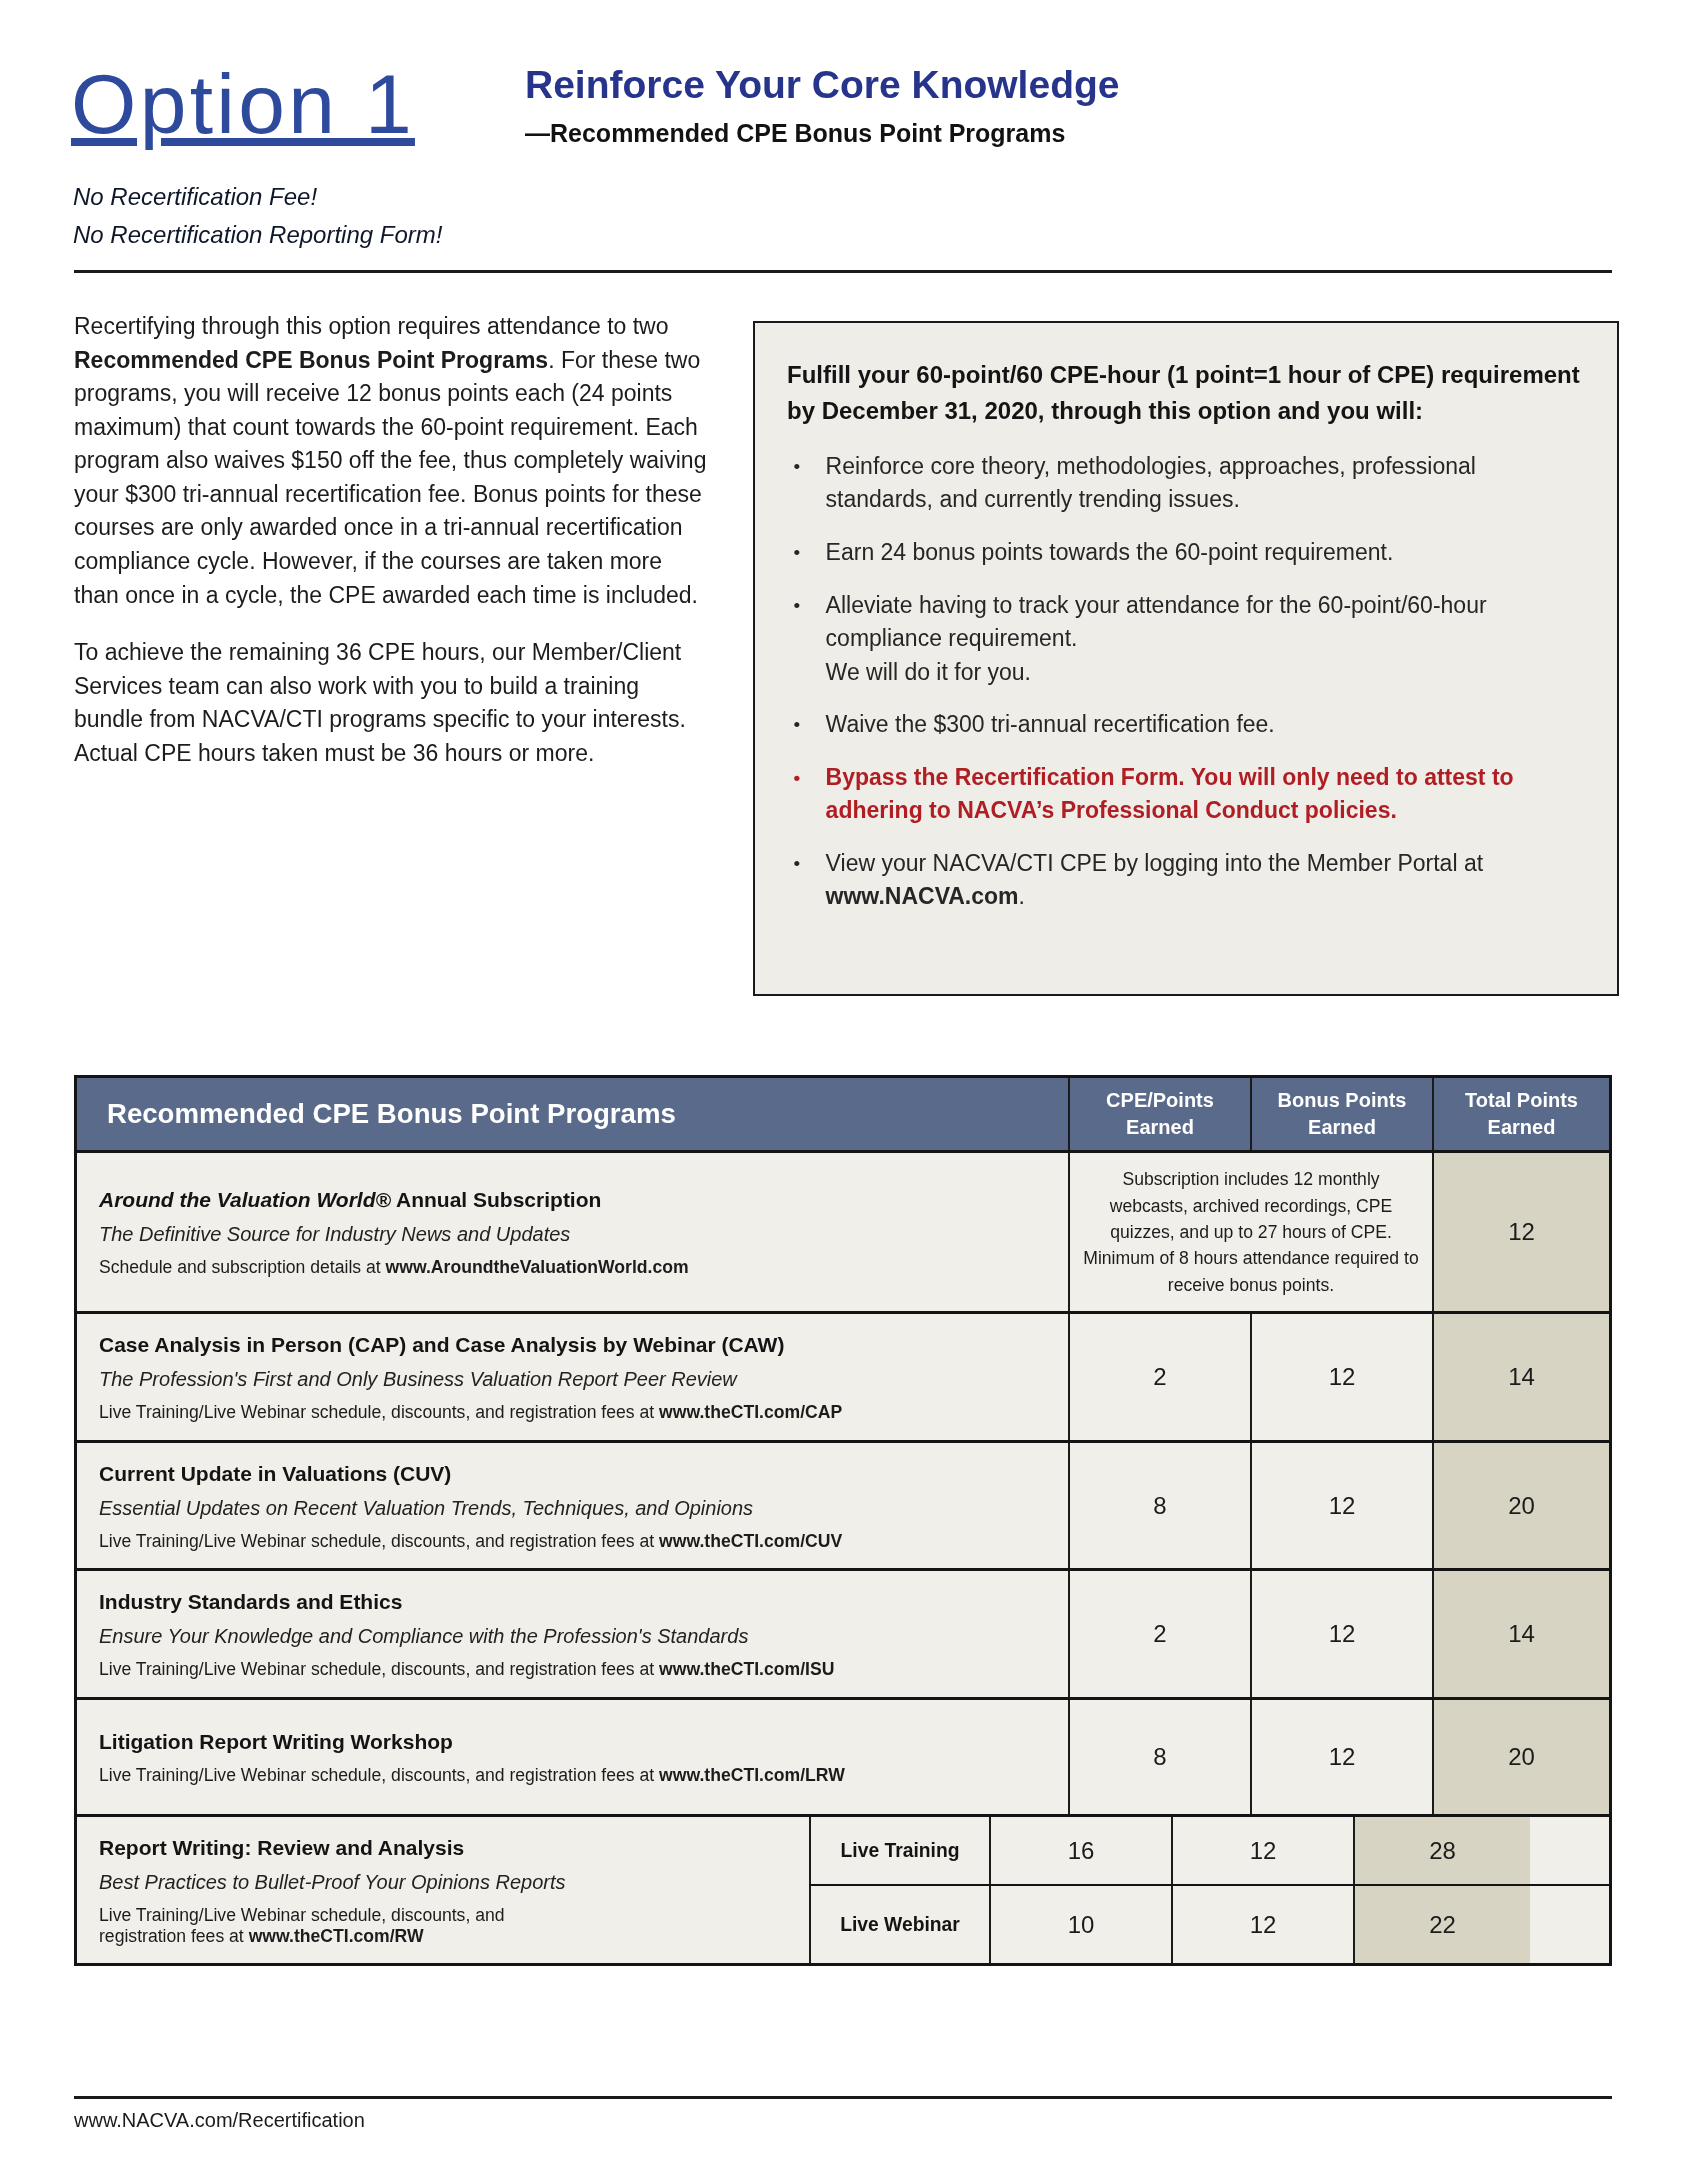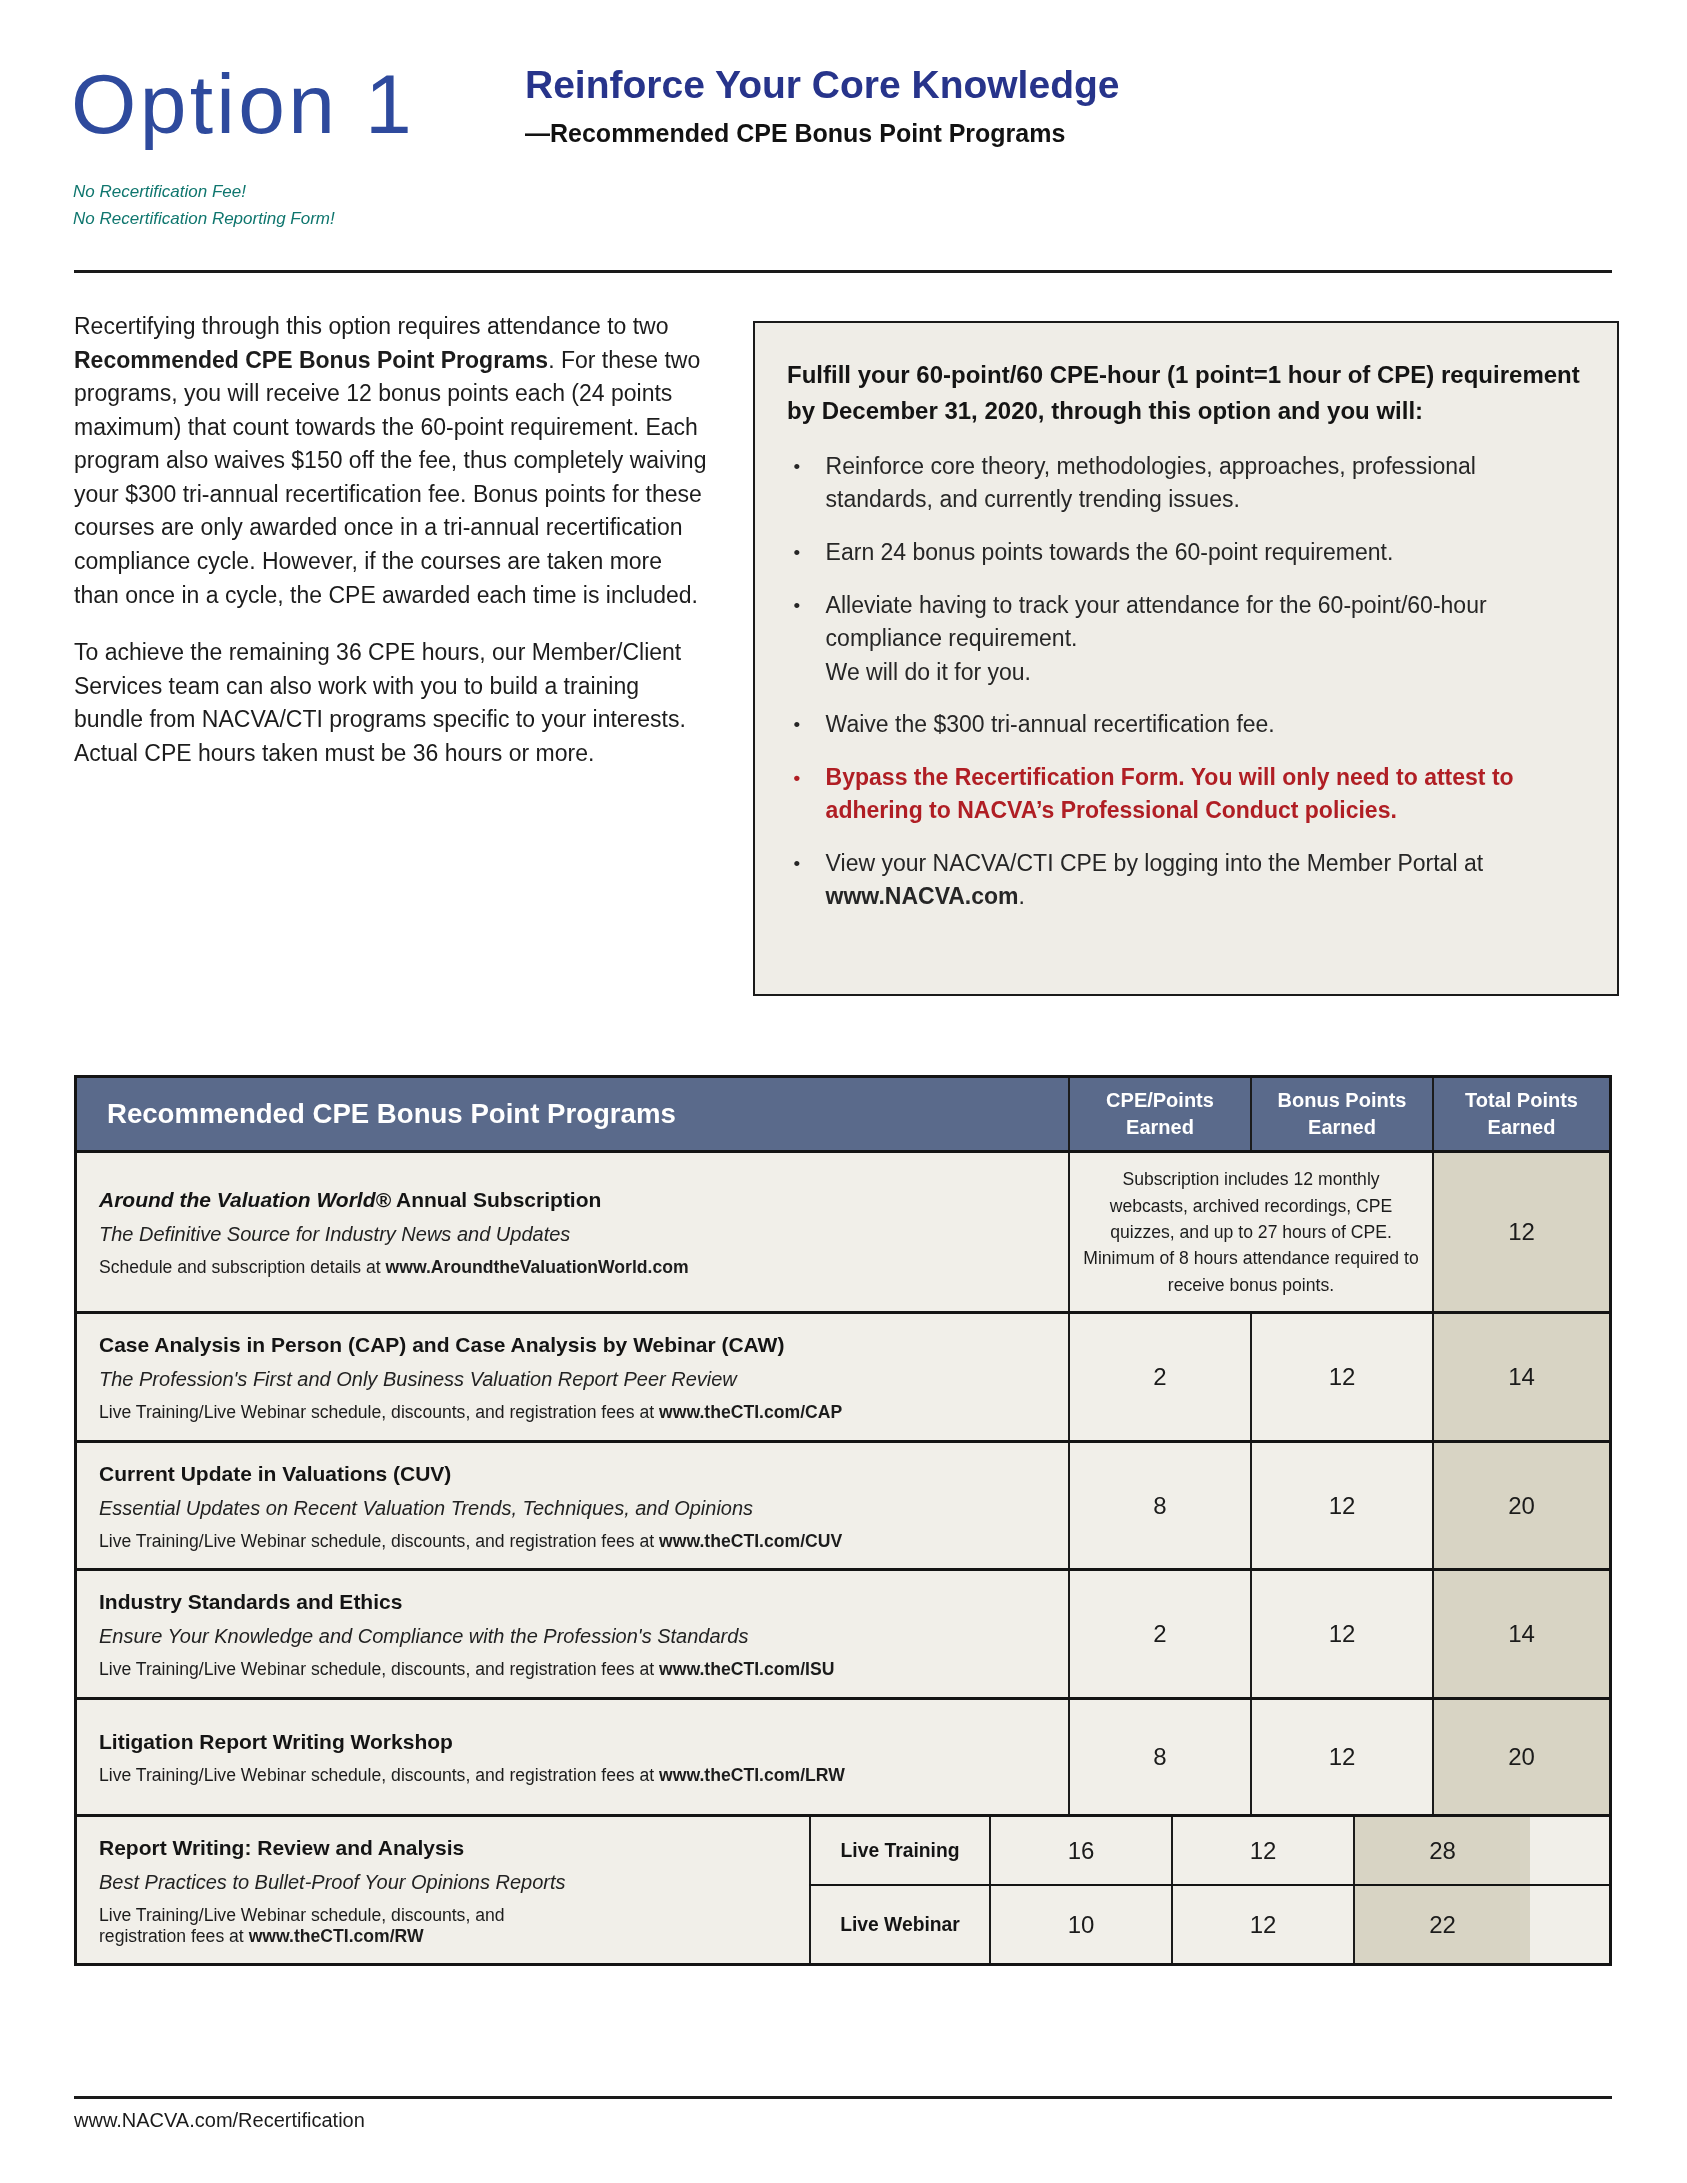--- a/index.html
+++ b/index.html
@@ -9,32 +9,32 @@
     position:relative;
     font-family:"Liberation Sans", sans-serif;
     color:#1b1b1b;
     -webkit-font-smoothing:antialiased;
   }
 
   
   .option-label {
     position:absolute; left:71px; top:62px;
     font-size:84px; font-weight:300; letter-spacing:3.3px;
-    color:#2e4a9d; line-height:1;
+    color:#2e4a9d; line-height:1;text-decoration:underline;
   }
   .title-block { position:absolute; left:525px; top:65px; }
   .main-title {
     font-size:39px; font-weight:bold; color:#27348b; line-height:1.05;
   }
   .sub-title {
     margin-top:13.2px; font-size:25px; font-weight:bold; color:#121212;
   }
   .taglines {
     position:absolute; left:73px; top:178px;
-    font-size:17px; font-style:italic; color:#0f766e; line-height:1.6;
+    font-size:24px; font-style:italic; color:#0f172a; line-height:1.6;
   }
   .rule {
     position:absolute; left:74px; width:1538px; height:3.3px; background:#1a1a1a;
   }
   .rule-top { top:270px; }
   .rule-bottom { top:2096px; height:2.8px; }
 
   
   .intro {
     position:absolute; left:74px; top:310px; width:634px;

